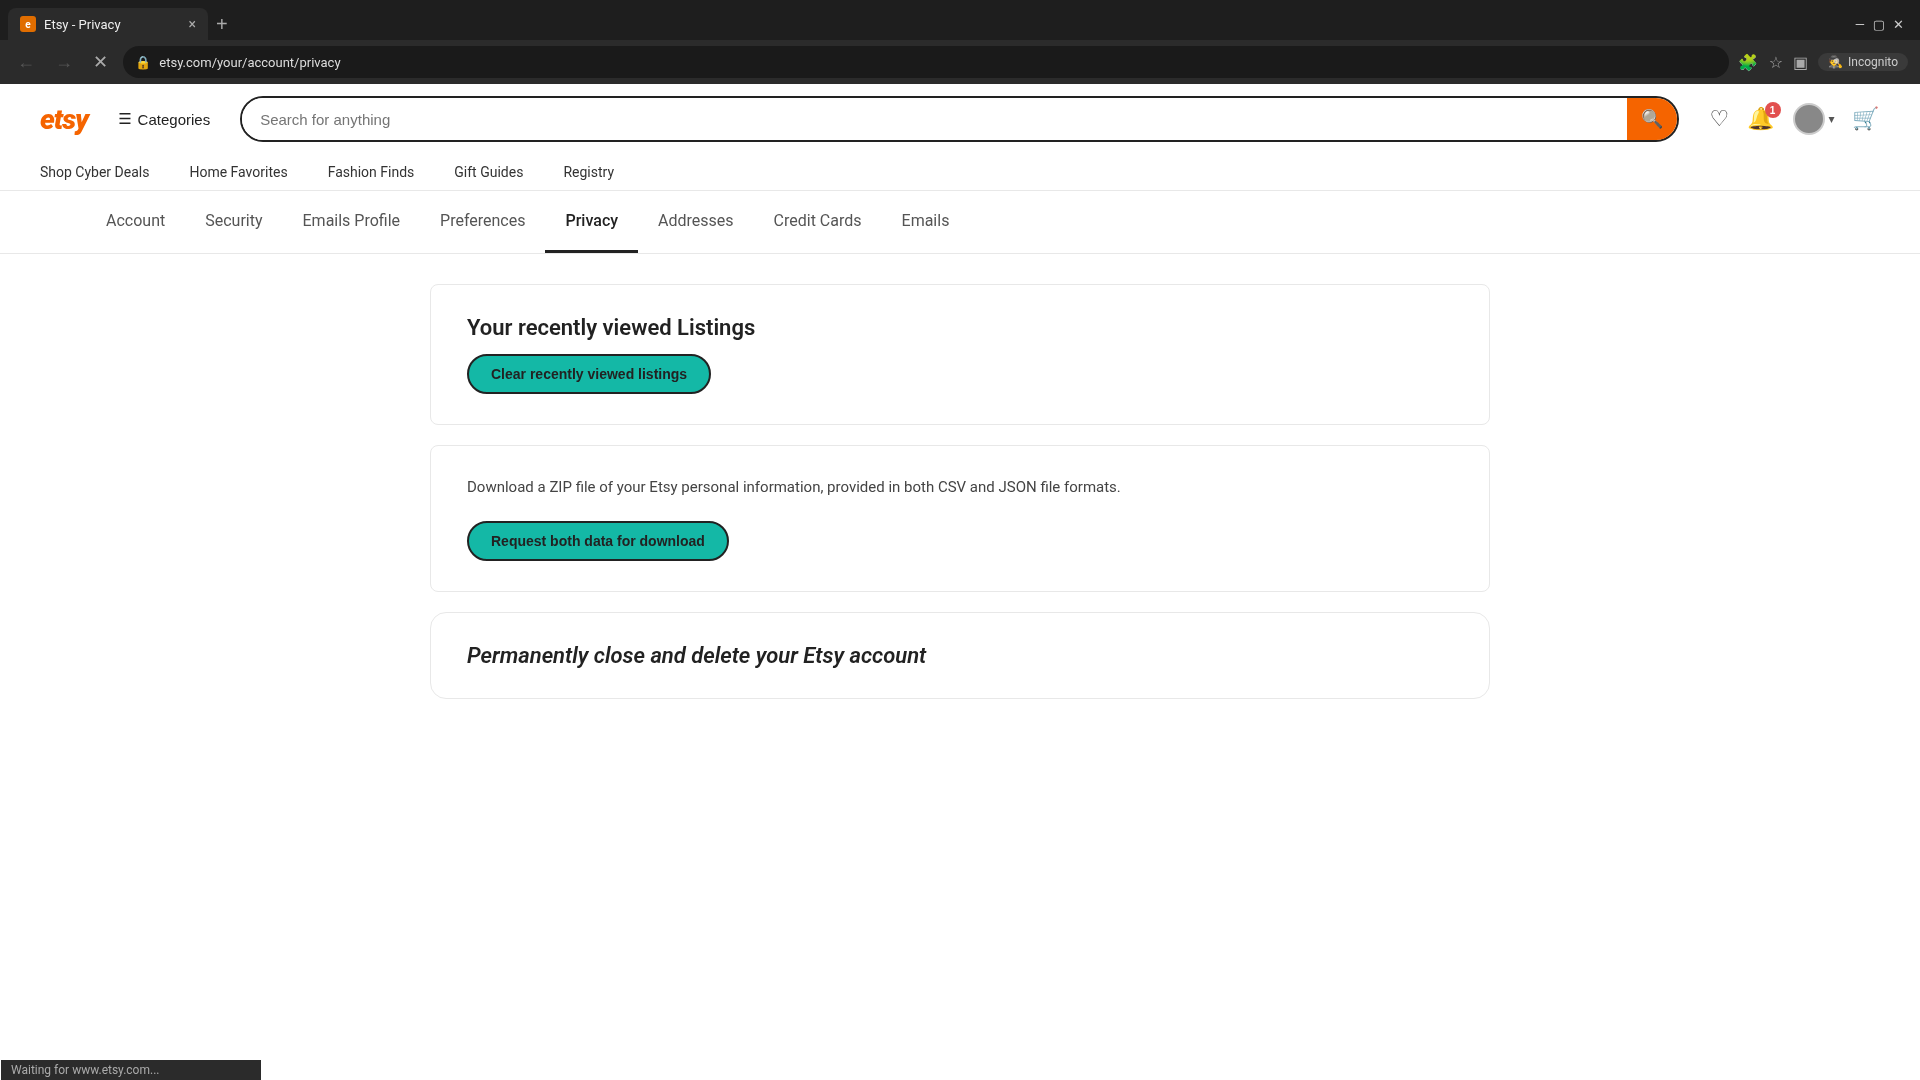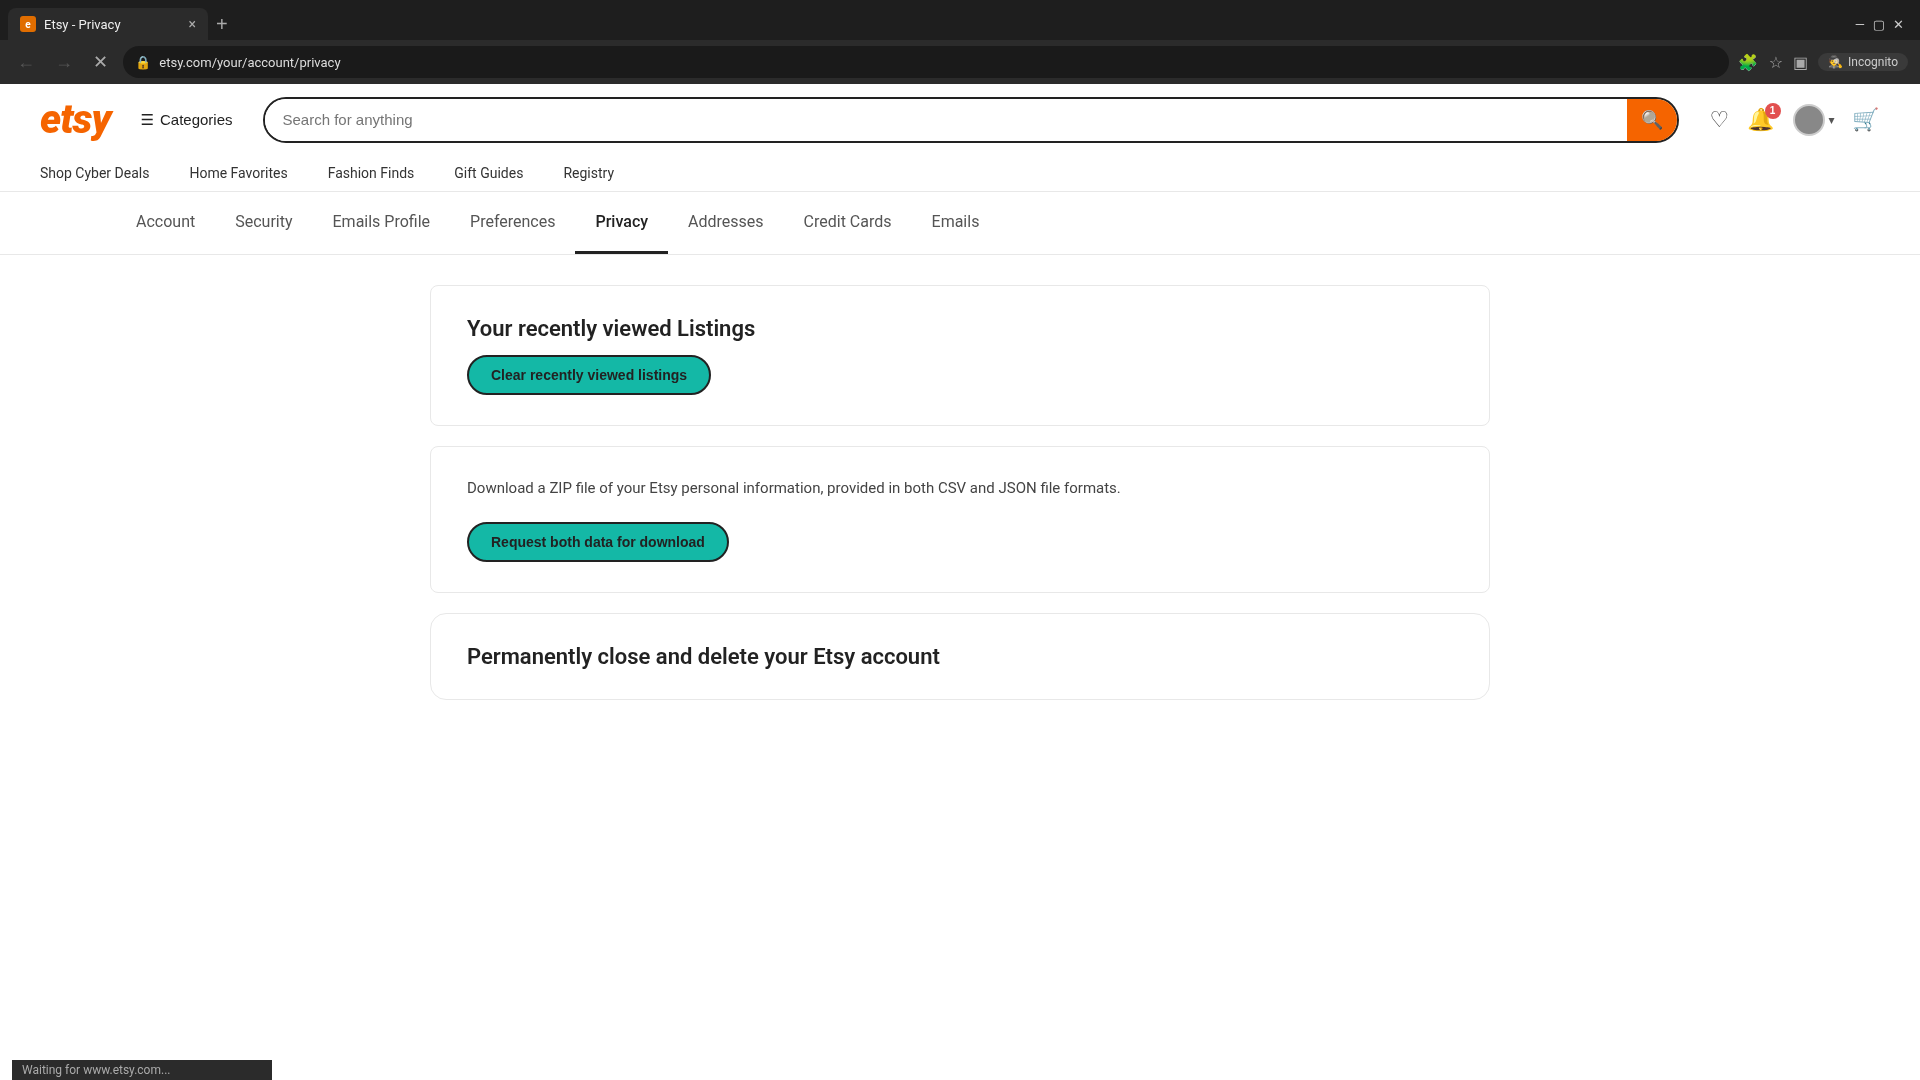--- a/index.html
+++ b/index.html
@@ -86,21 +86,21 @@
     }
 
     
     .status-bar {
       background: #2b2b2b;
       color: #aaa;
       font-size: 12px;
       padding: 3px 10px;
       position: fixed;
       bottom: 0;
-      left: 12px;
+      left: 1px;
       width: 260px;
       z-index: 999;
     }
 
     
     .etsy-page {
       background: #fff;
       min-height: 960px;
     }
 
@@ -110,21 +110,21 @@
       padding: 0 40px;
     }
     .etsy-header-top {
       display: flex;
       align-items: center;
       padding: 12px 0;
       gap: 20px;
     }
     .etsy-logo {
       color: #f56400;
-      font-size: 40px;
+      font-size: 28px;
       font-weight: 900;
       font-style: italic;
       letter-spacing: -1px;
       text-decoration: none;
       margin-right: 10px;
     }
     .categories-btn {
       display: flex; align-items: center; gap: 6px;
       background: none; border: none; cursor: pointer;
       font-size: 15px; color: #222; font-weight: 500;
@@ -193,21 +193,21 @@
     .etsy-nav a {
       color: #333; text-decoration: none; font-weight: 400;
       white-space: nowrap;
     }
 
     
     .account-tabs {
       display: flex;
       align-items: flex-start;
       border-bottom: 1px solid #e8e8e8;
-      padding: 0 116px;
+      padding: 0 86px;
       gap: 0;
       background: #fff;
       overflow-x: auto;
     }
     .account-tab {
       padding: 20px 20px;
       font-size: 16px;
       color: #555;
       cursor: pointer;
       border-bottom: 3px solid transparent;
@@ -266,20 +266,21 @@
       font-size: 22px;
       font-weight: 600;
       color: #222;
     }
 
     .partial-card {
       border: 1px solid #e8e8e8;
       border-radius: 16px;
       padding: 30px 36px;
       background: #fff;
+      font-style: italic;
     }
   </style>
 </head>
 <body>
 
 <div class="browser-chrome">
 
   <div class="tab-bar">
     <div class="tab">
       <span class="tab-favicon">e</span>

